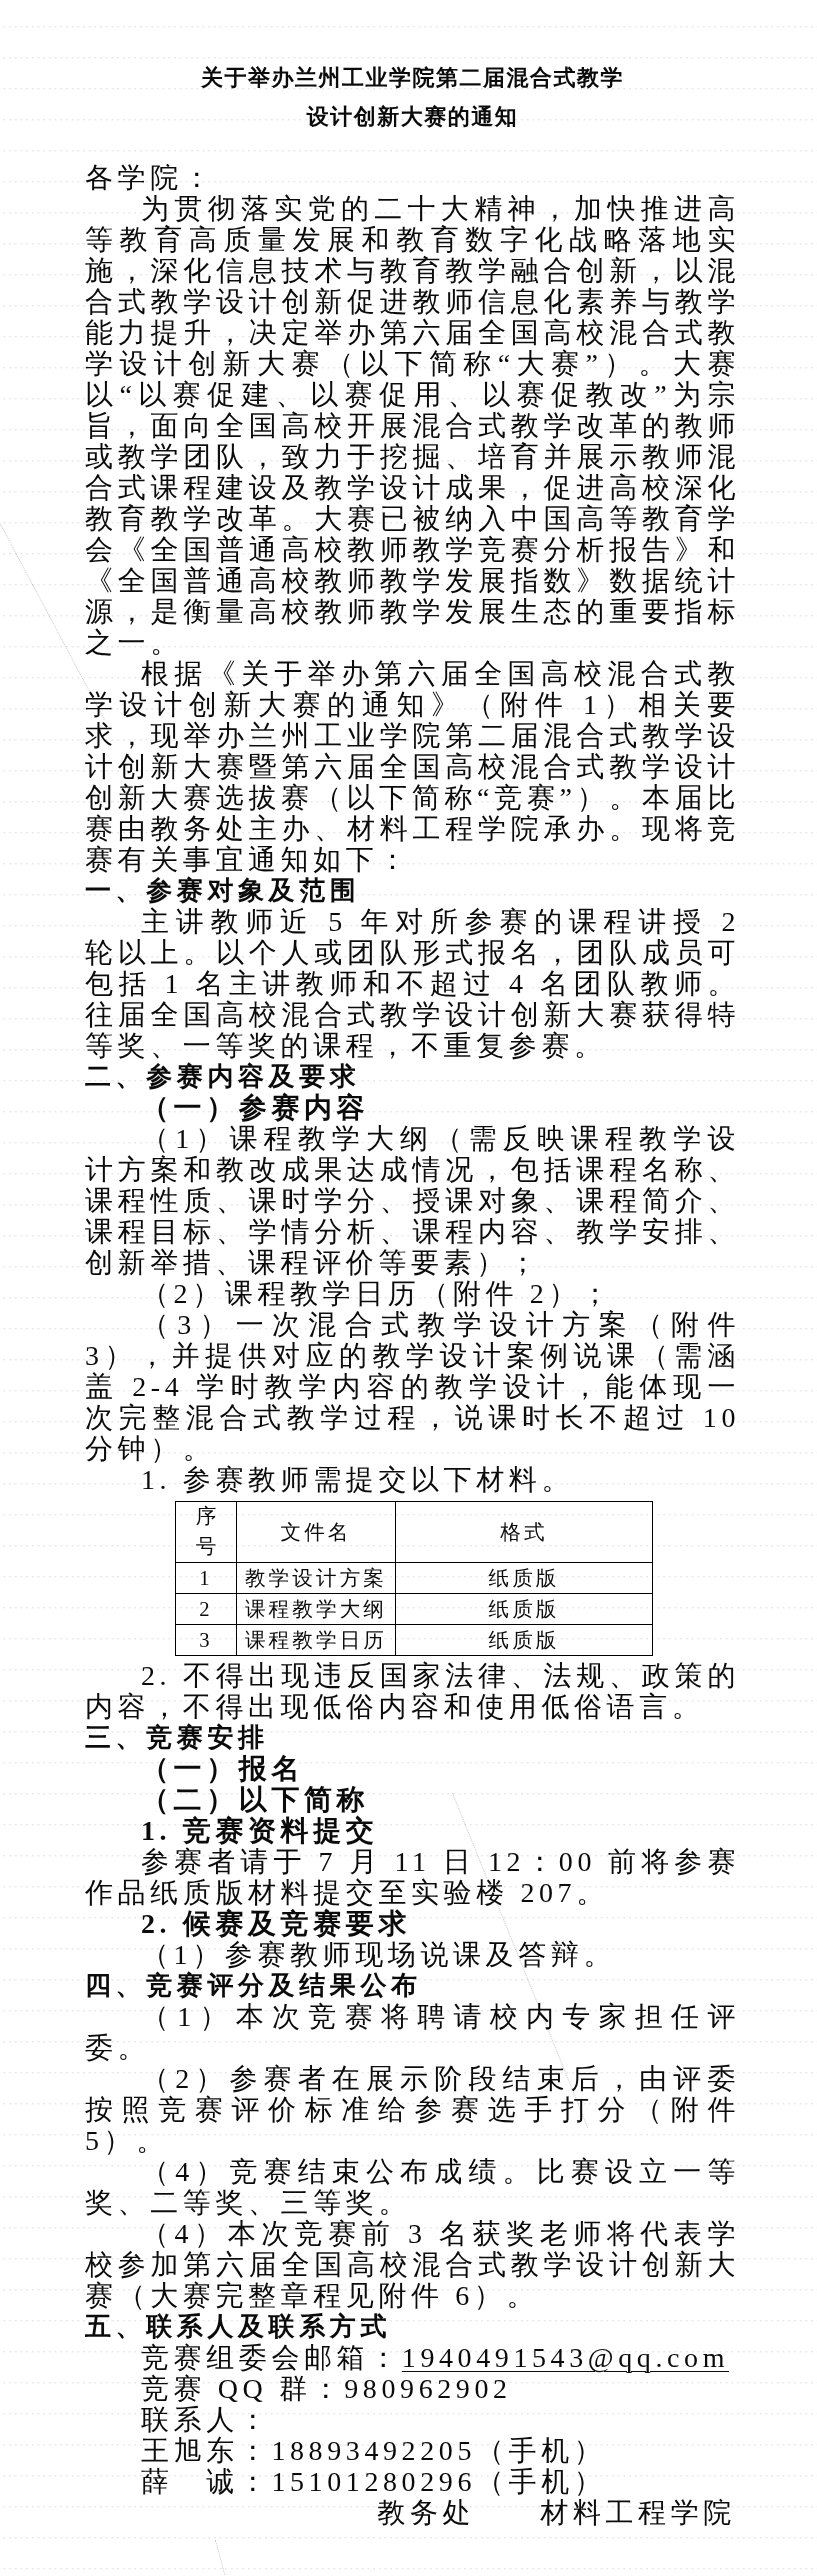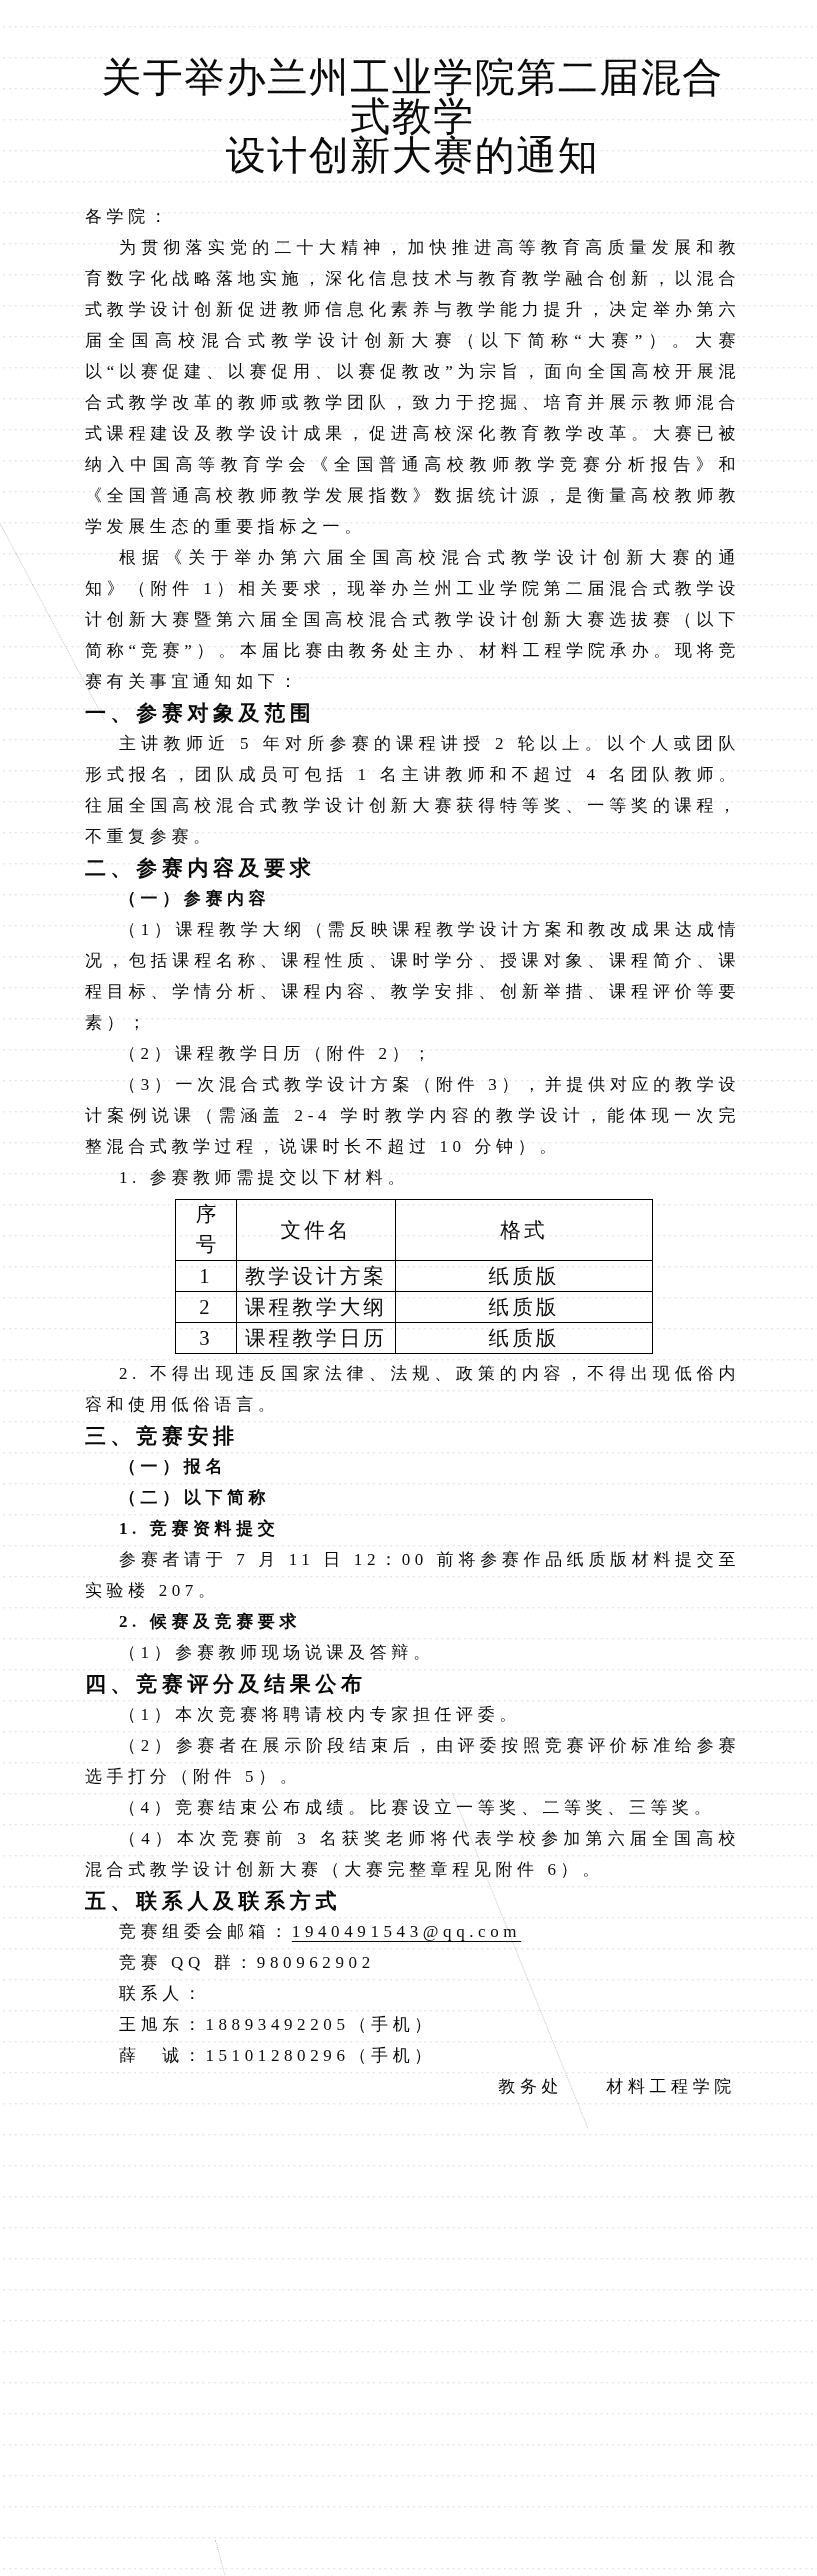--- a/index.html
+++ b/index.html
@@ -30,41 +30,41 @@
     border-top: 1px dotted rgba(0,0,0,0.22);
     pointer-events: none;
   }
   #artifact-1 { width: 289px; left: -31px; top: 464px;  transform: rotate(62deg); transform-origin: left top; }
   #artifact-2 { width: 361px; left: 453px; top: 1793px; transform: rotate(68deg); transform-origin: left top; }
   #artifact-3 { width: 268px; left: 216px; top: 2540px; transform: rotate(75deg); transform-origin: left top; }
 
   .title {
     margin: 0 0 26px 0;
     text-align: center;
-    font-size: 40px;
-    font-weight: normal;
+    font-size: 22px;
+    font-weight: bold;
     line-height: 39px;
     letter-spacing: 1.5px;
   }
   .title .tl { display: block; }
 
   p {
     margin: 0;
-    font-size: 17px;
+    font-size: 28px;
     line-height: 31px;
     letter-spacing: 4.6px;
     text-align: justify;
   }
   .salutation { text-indent: 0; }
   .indent { text-indent: 2em; }
   .h-section {
     font-weight: bold;
     text-indent: 0;
     font-family: "Liberation Sans", "DejaVu Sans", sans-serif;
-    font-size: 21px;
+    font-size: 26px;
   }
   .h-sub, .h-num {
     font-weight: bold;
     text-indent: 2em;
   }
   .u {
     text-decoration: underline;
     text-underline-offset: 3.6px;
     text-decoration-thickness: 1px;
   }

